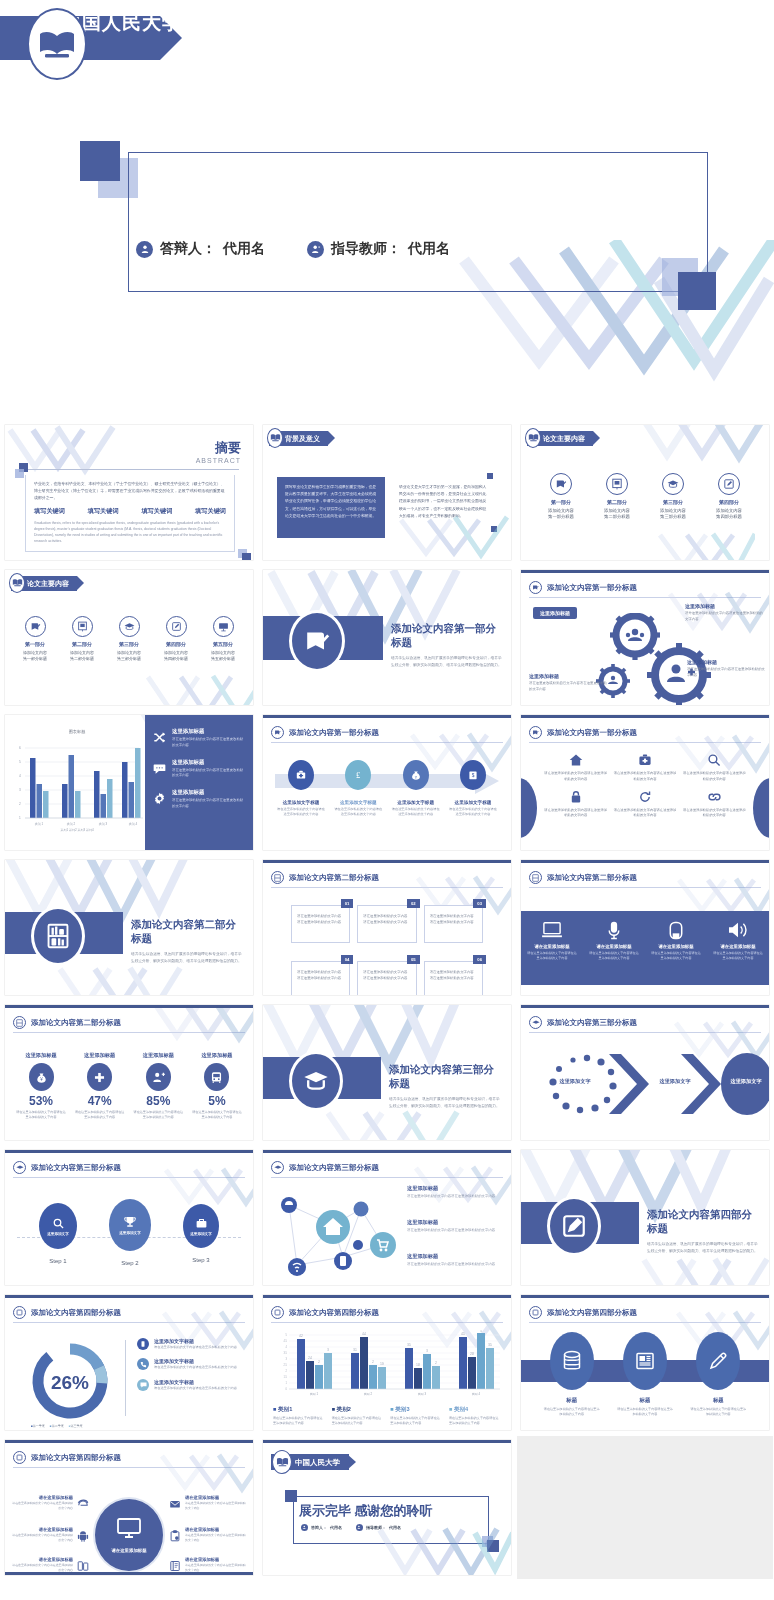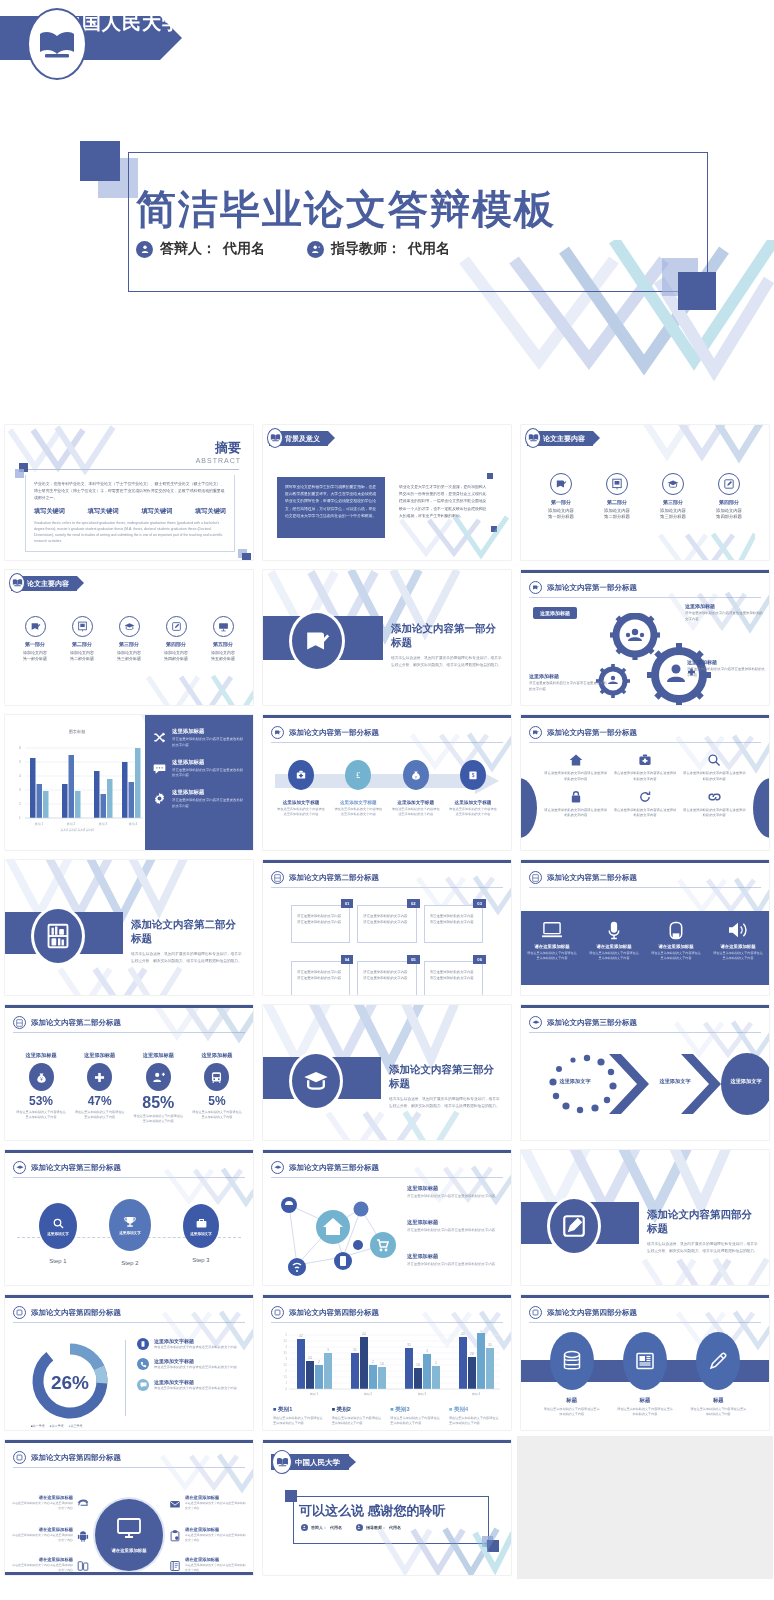--- a/index.html
+++ b/index.html
@@ -125,21 +125,20 @@
       </svg>
     </span>
   </div>
 
   <div class="sq light hero-sq2"></div>
   <div class="sq dark hero-sq1"></div>
   <div class="hero-frame"></div>
   <div class="sq light hero-sq3"></div>
   <div class="sq dark hero-sq4"></div>
 
-  <div class="hero-title">简洁毕业论文答辩模板</div>
   <div class="hero-meta">
     <div class="meta-item">
       <span class="meta-dot">
         <svg width="10" height="10" viewBox="0 0 10 10">
             <circle cx="5" cy="3.2" r="1.7" fill="#fff"></circle>
             <path d="M1.7 9 C1.7 6.3 8.3 6.3 8.3 9 Z" fill="#fff"></path>
           </svg>
       </span>
       <span>答辩人：</span>
       <span>代用名</span>
@@ -957,21 +956,21 @@
         </div>
         <div style="width:52px;text-align:center;">
           <div style="font-size:5.2px;font-weight:bold;color:#3e5391;">这里添加标题</div>
           <div class="circ" style="width:25px;height:28px;margin:4px auto 3px;">
             <svg width="13" height="13" viewBox="0 0 20 20" fill="#fff">
                 <circle cx="8" cy="6" r="3.2"></circle>
                 <path d="M2 17 c0 -5 12 -5 12 0 Z"></path>
                 <path d="M15 5 h5 M17.5 2.5 v5" stroke="#fff" stroke-width="1.8"></path>
               </svg>
           </div>
-          <div style="font-size:16px;font-weight:bold;color:#3e5391;">85%</div>
+          <div style="font-size:12px;font-weight:bold;color:#3e5391;">85%</div>
           <div style="font-size:3.1px;line-height:1.7;color:#8a93a8;margin-top:2px;">请在这里添加粘贴的文字内容请在这里添加粘贴的文字内容</div>
         </div>
         <div style="width:52px;text-align:center;">
           <div style="font-size:5.2px;font-weight:bold;color:#3e5391;">这里添加标题</div>
           <div class="circ" style="width:25px;height:28px;margin:4px auto 3px;">
             <svg width="13" height="13" viewBox="0 0 20 20" fill="#fff">
                 <rect x="3" y="2" width="14" height="14" rx="2.5"></rect>
                 <rect x="5" y="4.5" width="10" height="5" fill="#4a5e9e"></rect>
                 <circle cx="6.5" cy="12.5" r="1.3" fill="#4a5e9e"></circle>
                 <circle cx="13.5" cy="12.5" r="1.3" fill="#4a5e9e"></circle>
@@ -1589,21 +1588,21 @@
       <div style="position:absolute;left:9px;top:10px;width:20px;height:24px;border-radius:50%;background:#fff;border:1.2px solid #4a5e9e;display:flex;align-items:center;justify-content:center;">
         <svg width="13" height="10" viewBox="0 0 40 30">
             <path d="M20 7 C15 2, 6 2, 3 5 L3 23 C7 20, 16 20, 20 25 Z" fill="#4a5e9e"></path>
             <path d="M20 7 C25 2, 34 2, 37 5 L37 23 C33 20, 24 20, 20 25 Z" fill="#4a5e9e"></path>
             <rect x="8" y="25" width="24" height="3.4" rx="1.2" fill="#4a5e9e"></rect>
           </svg>
       </div>
 
       <div class="sq dark" style="left:22px;top:50px;width:12px;height:12px;"></div>
       <div style="position:absolute;left:30px;top:56px;right:22px;height:48px;border:1px solid #4a5e9e;"></div>
-      <div style="position:absolute;left:36px;top:62px;font-size:13px;font-weight:bold;color:#3e5391;white-space:nowrap;">可以这么说  感谢您的聆听</div>
+      <div style="position:absolute;left:36px;top:62px;font-size:13px;font-weight:bold;color:#3e5391;white-space:nowrap;">展示完毕  感谢您的聆听</div>
       <div style="position:absolute;left:38px;top:84px;display:flex;gap:14px;align-items:center;">
         <div style="display:flex;align-items:center;gap:3px;font-size:4px;font-weight:bold;color:#3f4a5e;">
           <span class="circ" style="width:7px;height:7px;">
             <svg width="4.5" height="4.5" viewBox="0 0 10 10">
                 <circle cx="5" cy="3.2" r="1.7" fill="#fff"></circle>
                 <path d="M1.7 9 C1.7 6.3 8.3 6.3 8.3 9 Z" fill="#fff"></path>
               </svg>
           </span>
           <span>答辩人：</span>
           <span>代用名</span>

